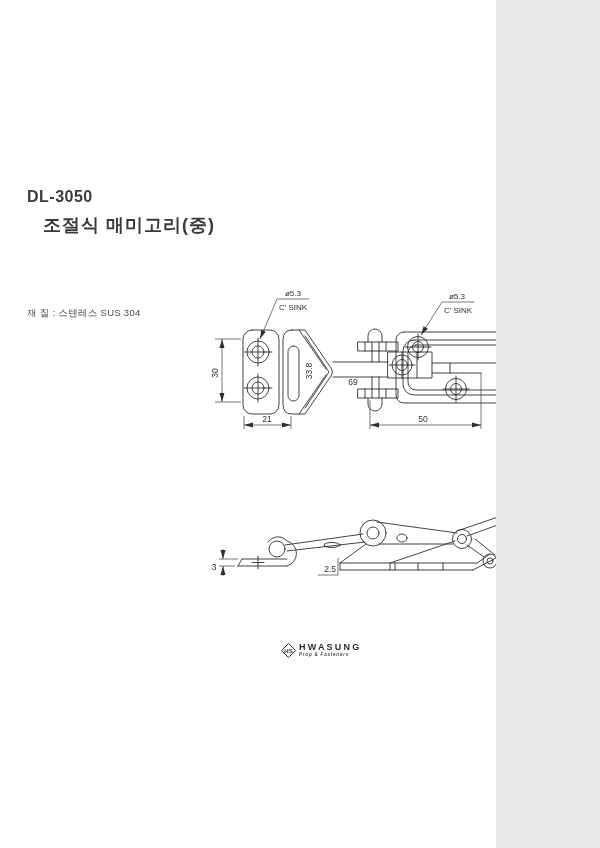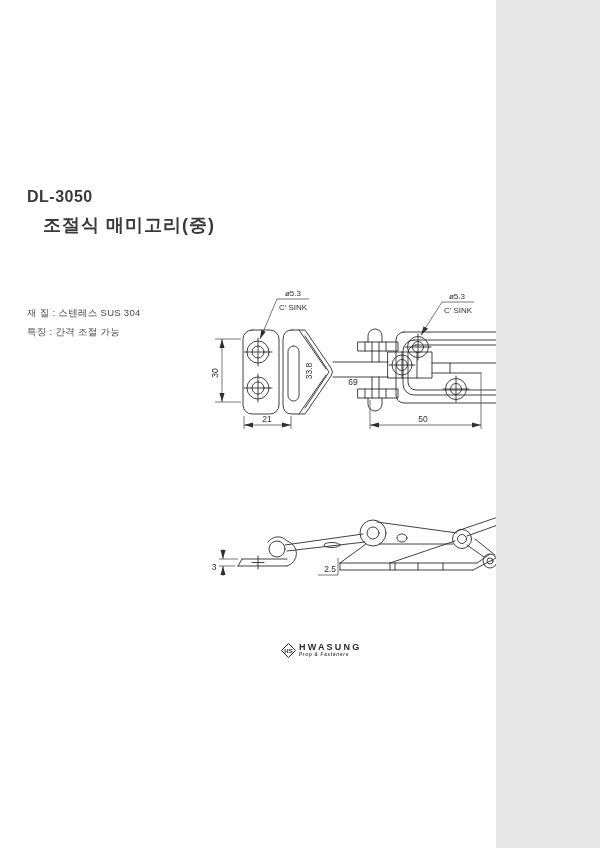--- a/index.html
+++ b/index.html
@@ -28,21 +28,20 @@
 </head>
 <body>
 
 <div id="page">
 
   <div id="title">DL-3050</div>
   <div id="subtitle">조절식 매미고리(중)</div>
 
   <div id="specs">
     <div>재 질 : 스텐레스 SUS 304</div>
-    <div>특징 : 간격 조절 가능</div>
   </div>
 
   <svg id="front-view" class="drawing" width="352" height="165" viewBox="0 0 352 165">
     <defs>
       <marker id="arr" markerWidth="10" markerHeight="8" refX="9" refY="3.5" orient="auto-start-reverse" markerUnits="userSpaceOnUse">
         <path d="M0,1 L9,3.5 L0,6 Z" fill="#2e2e2e"></path>
       </marker>
     </defs>
 
     <g class="ln">

